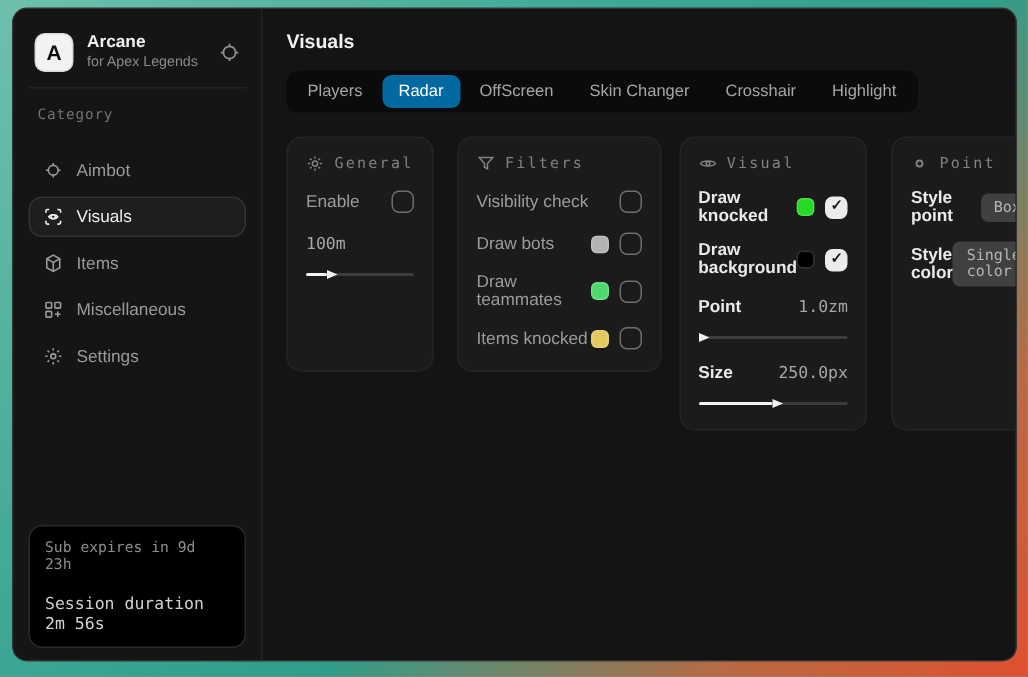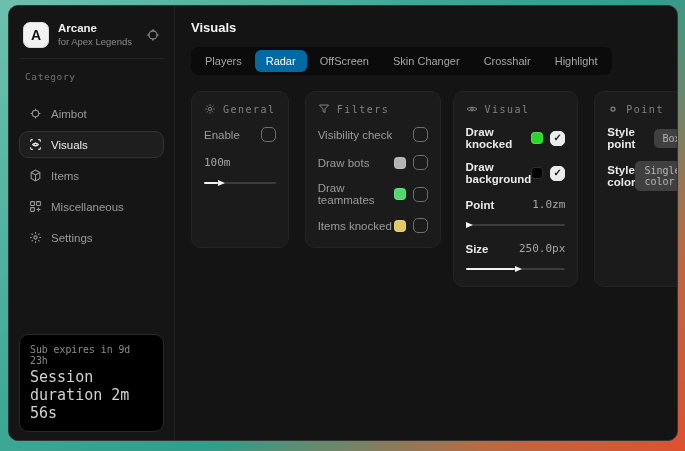--- a/index.html
+++ b/index.html
@@ -22,21 +22,21 @@
   .app-sub { color:#8b8b8b; font-size:9.5px; margin-top:2px; }
   .hdr-ico { color:#8f8f8f; display:flex; }
   .cat-label { color:#737373; font-size:9.5px; letter-spacing:.6px; margin:12px 6px 16px 6px; font-family:"DejaVu Sans Mono", monospace; }
   .nav-item { display:flex; align-items:flex-end; gap:9px; padding:6px 9px; margin:2px 0; border-radius:9px; color:#9a9a9a; border:1px solid transparent; cursor:pointer; }
   .nav-item .nav-label { font-size:11.5px; }
   .nav-item.selected { background:#1e1e1e; border-color:#333; color:#ededed; }
   .nav-icon { display:flex; color:inherit; }
   .side-spacer { flex:1; }
   .side-footer { border:1px solid #2a2a2a; background:#000000; border-radius:9px; padding:9px 10px; font-family:"DejaVu Sans Mono", monospace; }
   .foot1 { color:#8d8d8d; font-size:9.8px; }
-  .foot2 { color:#d2d2d2; font-size:15px; margin-top:2px; }
+  .foot2 { color:#d2d2d2; font-size:11px; margin-top:14px; }
   
   .main { flex:1; padding:14px 16px; display:flex; flex-direction:column; }
   .page-title { color:#f2f2f2; font-size:13px; font-weight:bold; }
   .tabbar { margin-top:12px; display:inline-flex; align-self:flex-start; background:#0b0b0b; border-radius:8px; padding:3px; gap:2px; }
   .tab { font-size:11px; color:#a6a6a6; padding:5px 11px; border-radius:6px; cursor:pointer; white-space:nowrap; }
   .tab.selected { background:#0369a1; color:#fff; }
   .content { margin-top:16px; display:flex; gap:12px; align-items:flex-start; }
   .col { flex:1; display:flex; flex-direction:row; gap:16px; min-width:0; }
   .panel { background:#1b1b1b; border:1px solid #242424; border-radius:10px; padding:11px 12px 13px 12px; }
   .panel-h { display:flex; align-items:center; gap:7px; color:#818181; font-family:"DejaVu Sans Mono", monospace; font-size:10px; letter-spacing:1.5px; }

